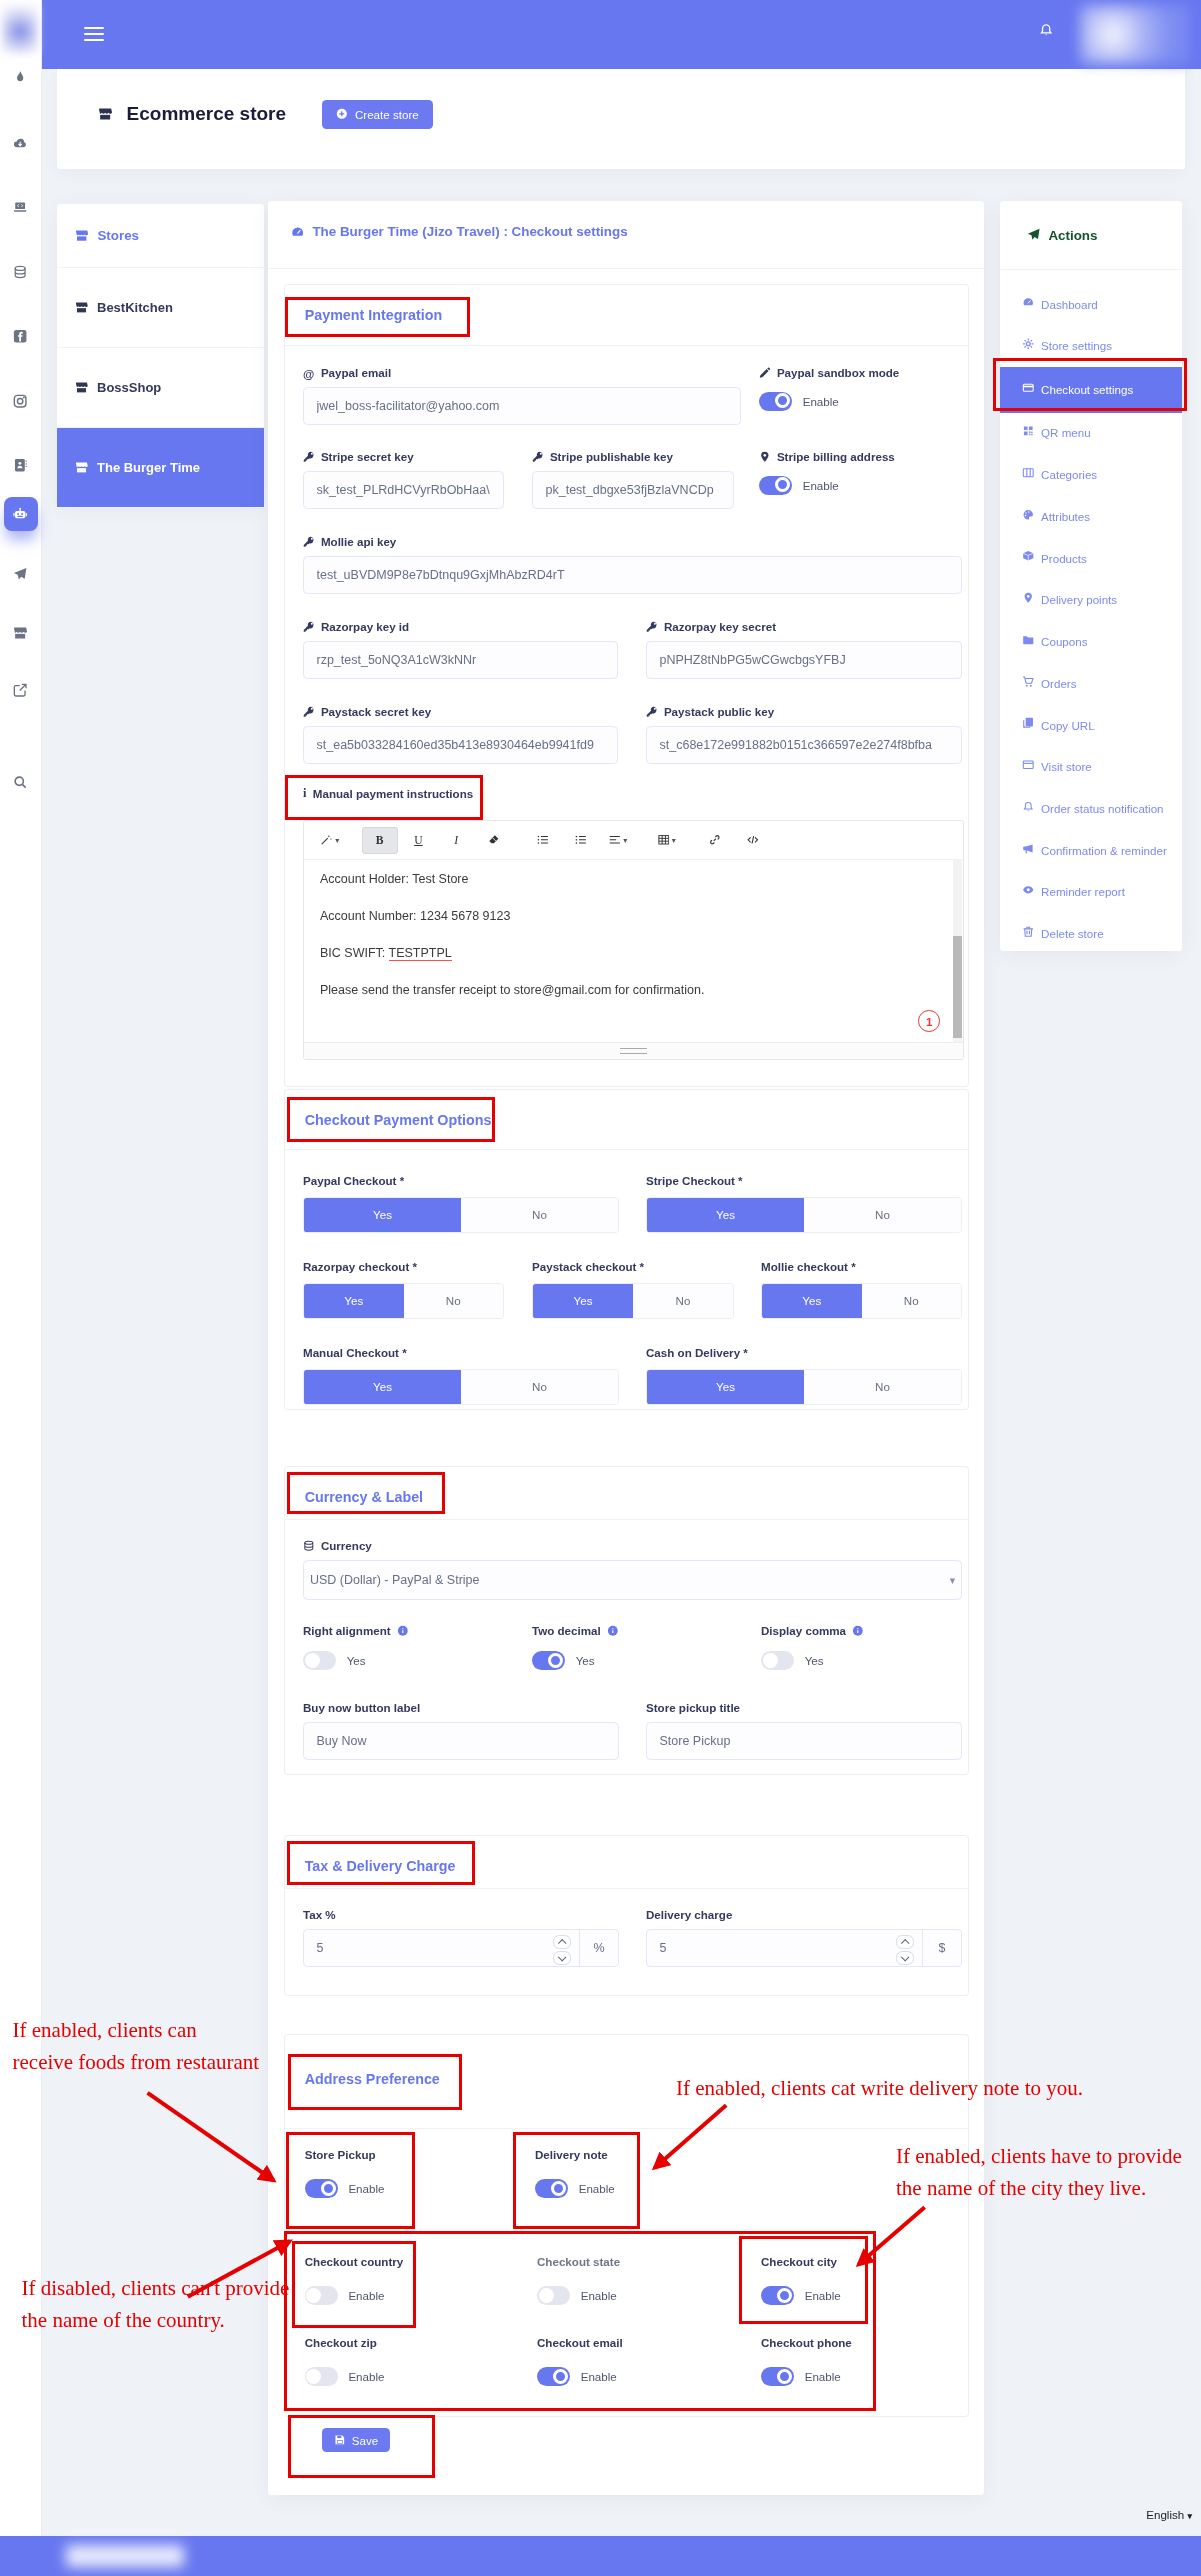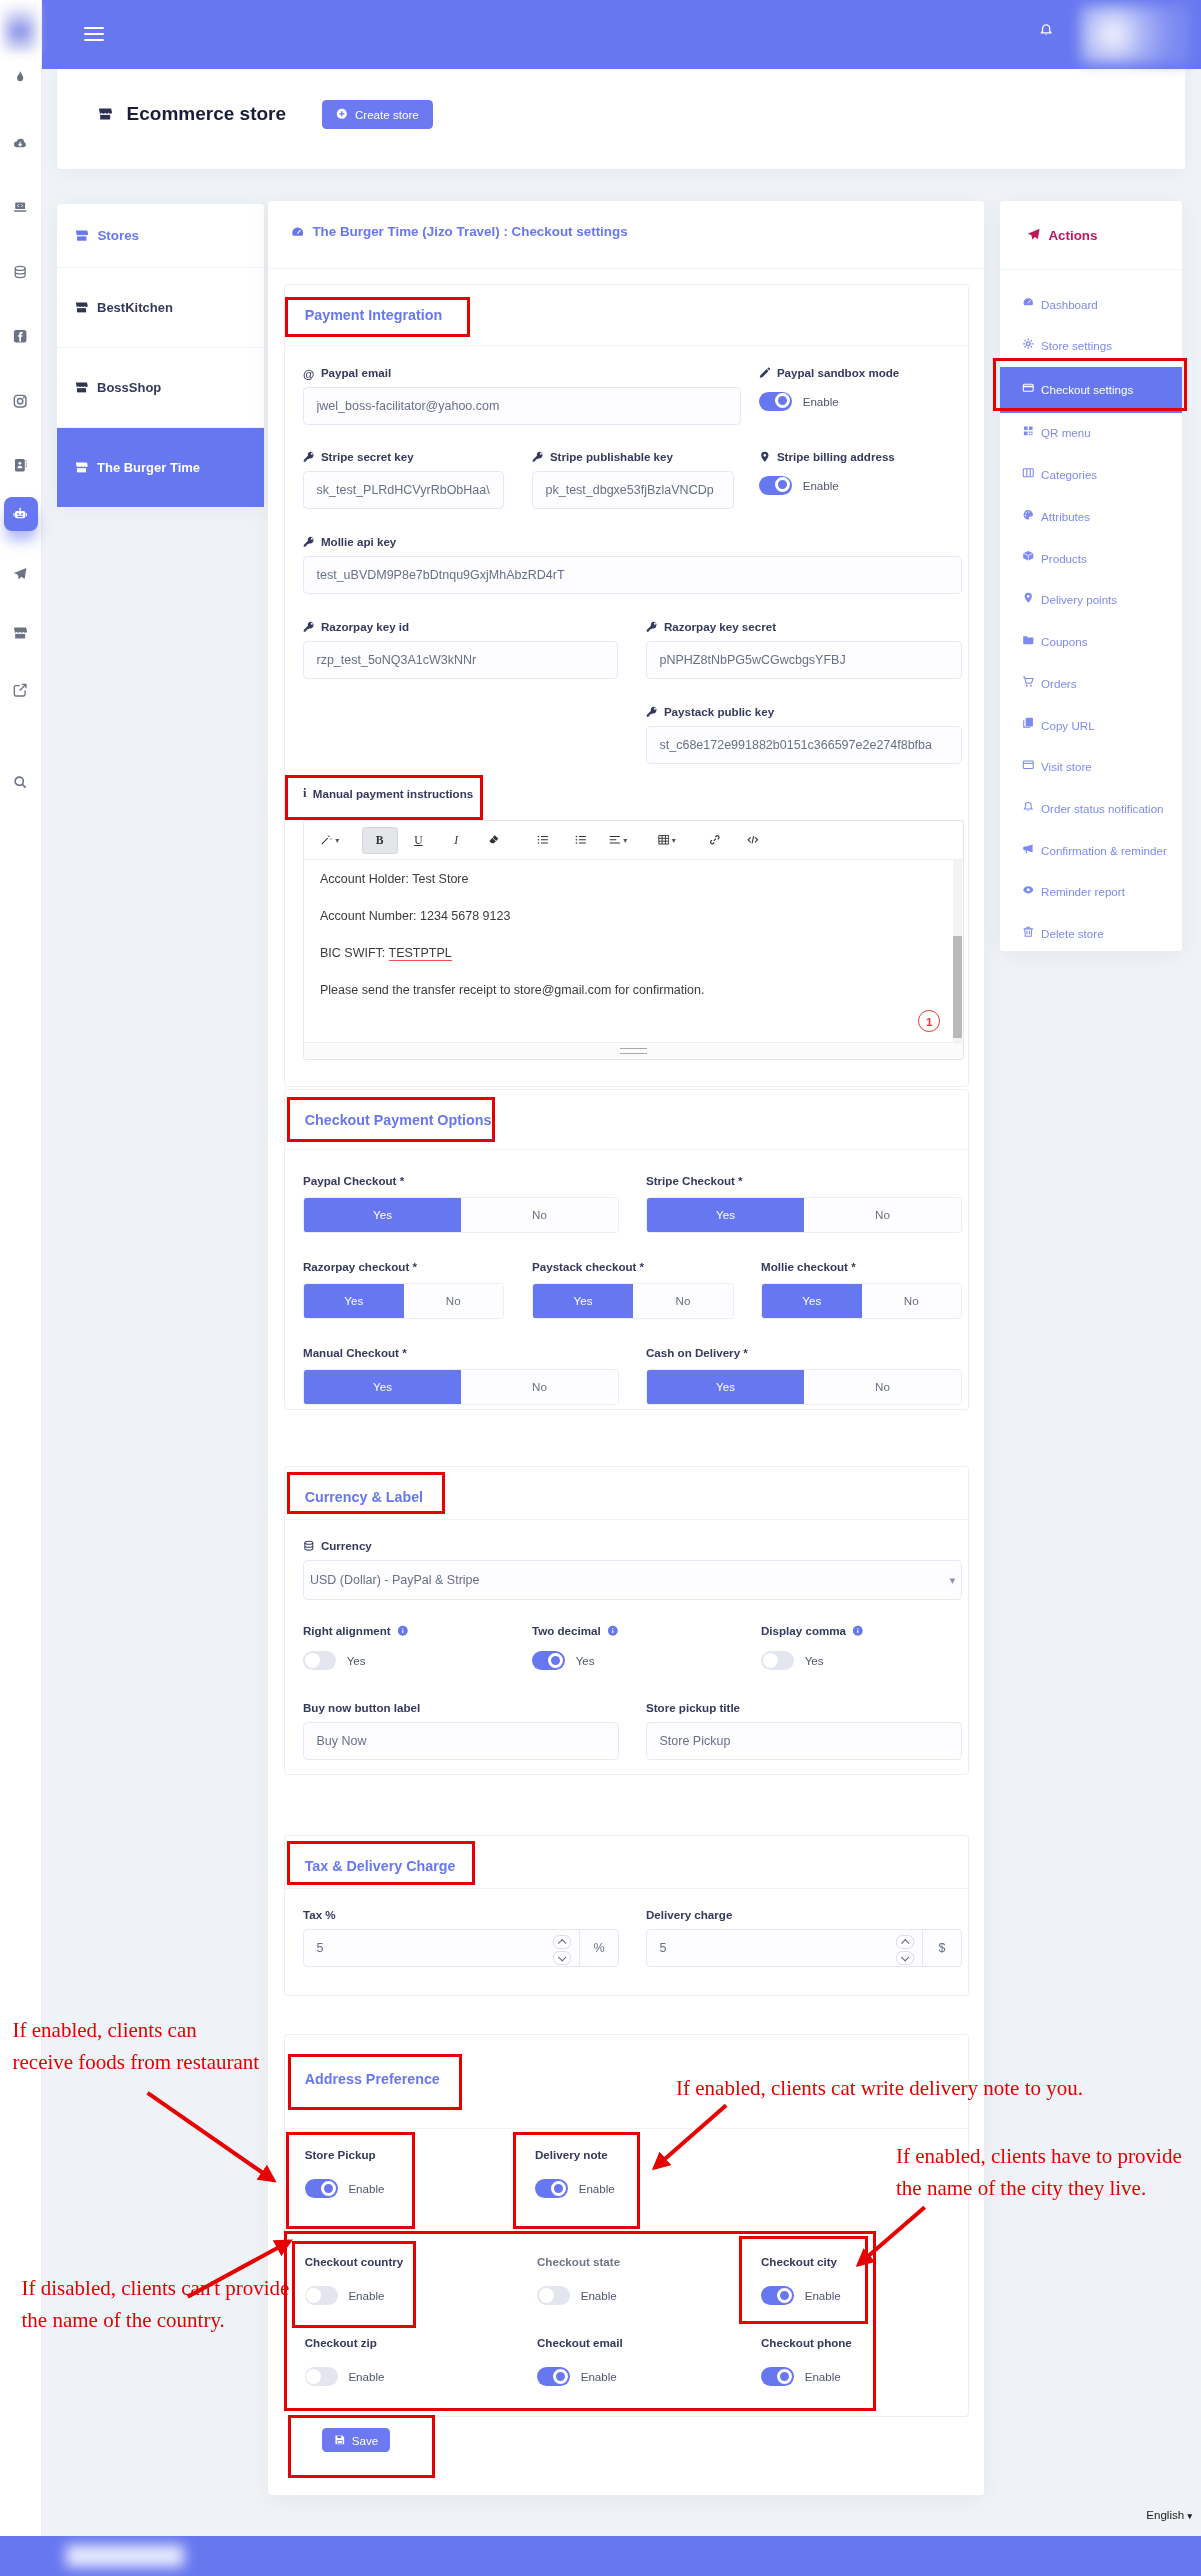--- a/index.html
+++ b/index.html
@@ -31,21 +31,21 @@
   
   .stores{left:57px;top:204px;width:207px;height:301px;}
   .stores-head{height:63px;display:flex;align-items:center;gap:9px;padding-left:18px;color:#6777ef;font-weight:bold;font-size:13.4px;border-bottom:0.9px solid #f2f3f8;}
   .stores-head svg{width:14.3px;height:14.3px;}
   .store-item{height:79px;display:flex;align-items:center;gap:9px;padding-left:18px;font-size:13px;font-weight:bold;color:#34395e;border-bottom:0.9px solid #f2f3f8;cursor:pointer;}
   .store-item svg{width:14.3px;height:14.3px;color:#30374f;}
   .store-item.active{background:#6777ef;color:#fff;}
   .store-item.active svg{color:#fff;}
   
   .actions{left:1000px;top:201px;width:182px;height:750px;}
-  .actions-head{height:68px;display:flex;align-items:center;gap:8px;padding-left:27px;color:#be185d;font-weight:bold;font-size:13.4px;border-bottom:0.9px solid #f2f3f8;}
+  .actions-head{height:68px;display:flex;align-items:center;gap:8px;padding-left:27px;color:#14532d;font-weight:bold;font-size:13.4px;border-bottom:0.9px solid #f2f3f8;}
   .actions-head svg{width:13.4px;height:13.4px;}
   .actions-list{position:absolute;top:83px;left:0;right:0;}
   .act-item{display:flex;align-items:flex-start;gap:8px;padding:11.6px 5.4px 11.6px 21.5px;font-size:11.6px;color:#7d8af2;cursor:pointer;line-height:1.6;}
   .act-item svg{width:12.5px;height:12.5px;flex:0 0 12.5px;margin-top:0.9px;}
   .act-item.active{background:#6777ef;color:#fff;padding-top:13.4px;padding-bottom:13.4px;}
   
   .main{left:268px;top:201px;width:716px;height:2294px;}
   .crumb{position:absolute;left:23px;top:23px;display:flex;align-items:center;gap:8px;color:#6777ef;font-weight:bold;font-size:13.4px;}
   .crumb svg{width:15px;height:15px;}
   .main-div{position:absolute;left:0;top:67px;width:100%;border-top:0.9px solid #f1f2f8;}
@@ -396,20 +396,31 @@
             <span style="display: inline-flex; width: 1em; height: 1em;">
               <svg viewBox="0 0 16 16" fill="currentColor" style="height: 100%; display: inline-block; vertical-align: -1.8px; width: 100%;">
                 <path d="M10.8 1a4.2 4.2 0 0 0-4 5.5L1 12.3V15h2.7v-1.8h1.8v-1.8h1.8l1.2-1.2A4.2 4.2 0 1 0 10.8 1zm1.4 4.2a1.4 1.4 0 1 1 0-2.8 1.4 1.4 0 0 1 0 2.8z"></path>
               </svg>
             </span>
             <span>Razorpay key secret</span>
           </div>
         <input class="finput" value="pNPHZ8tNbPG5wCGwcbgsYFBJ" style="">
       </div>
 
+      <div class="field" style="left:18px;top:420px;width:315px">
+        <div class="flabel">
+            <span style="display: inline-flex; width: 1em; height: 1em;">
+              <svg viewBox="0 0 16 16" fill="currentColor" style="height: 100%; display: inline-block; vertical-align: -1.8px; width: 100%;">
+                <path d="M10.8 1a4.2 4.2 0 0 0-4 5.5L1 12.3V15h2.7v-1.8h1.8v-1.8h1.8l1.2-1.2A4.2 4.2 0 1 0 10.8 1zm1.4 4.2a1.4 1.4 0 1 1 0-2.8 1.4 1.4 0 0 1 0 2.8z"></path>
+              </svg>
+            </span>
+            <span>Paystack secret key</span>
+          </div>
+        <input class="finput" value="st_ea5b033284160ed35b413e8930464eb9941fd9" style="">
+      </div>
       <div class="field" style="left:361px;top:420px;width:316px">
         <div class="flabel">
             <span style="display: inline-flex; width: 1em; height: 1em;">
               <svg viewBox="0 0 16 16" fill="currentColor" style="height: 100%; display: inline-block; vertical-align: -1.8px; width: 100%;">
                 <path d="M10.8 1a4.2 4.2 0 0 0-4 5.5L1 12.3V15h2.7v-1.8h1.8v-1.8h1.8l1.2-1.2A4.2 4.2 0 1 0 10.8 1zm1.4 4.2a1.4 1.4 0 1 1 0-2.8 1.4 1.4 0 0 1 0 2.8z"></path>
               </svg>
             </span>
             <span>Paystack public key</span>
           </div>
         <input class="finput" value="st_c68e172e991882b0151c366597e2e274f8bfba" style="">

